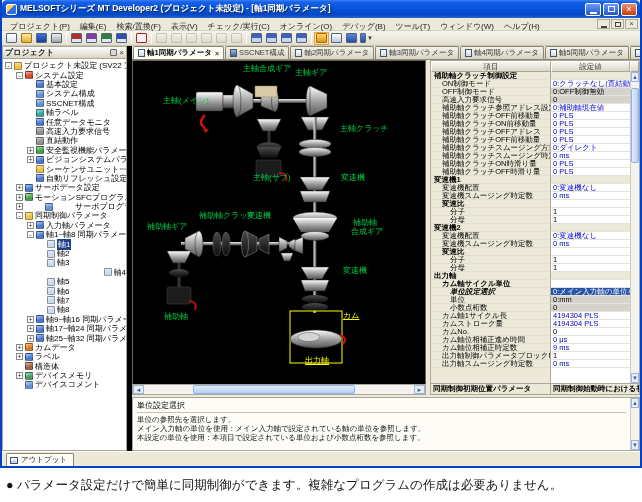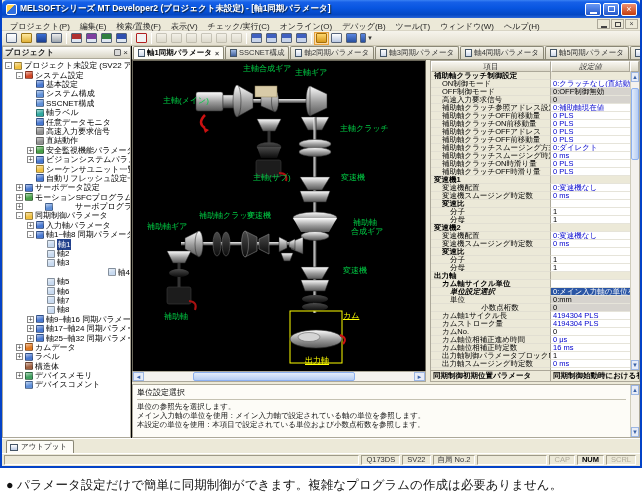--- a/index.html
+++ b/index.html
@@ -51,21 +51,21 @@
    {background:linear-gradient(#f4f2ea,#cfccc0);border-color:#8a8778;}
   .tbico[data-icon="write"],.tbico[data-icon="read"],.tbico[data-icon="verify"],
   .tbico[data-icon="transfer"]{background:linear-gradient(180deg,#4060c0 0 55%,#c8d4ea 55%);}
   .tbico[data-icon="project-dock"]{background:linear-gradient(#ffd76e,#d99a1e);border-color:#a36f0a;}
   .tbico[data-icon="output-window"]{background:linear-gradient(#fff,#b9c8e2);}
   .tbico[data-icon="monitor-mode"]{background:linear-gradient(#5b86e0,#274f9e);}
   .tbico[data-icon="help"]{background:linear-gradient(#5b86e0,#274f9e);}
   .tbcaret{font-size:6px;color:#333;margin-left:1px;}
   
   .mainrow { flex:1; display:flex; min-height:0; }
-  .sidebar { width:130px; flex:none; display:flex; flex-direction:column; border-right:1px solid #000000; background:#ece9d8;}
+  .sidebar { width:130px; flex:none; display:flex; flex-direction:column; border-right:5px solid #000000; background:#ece9d8;}
   .side-head { height:13px; background:linear-gradient(180deg,#fdfdfb,#d8d4c4); border:1px solid #aca899;
     display:flex; align-items:center; font-size:8px; padding:0 2px; flex:none;}
   .side-head .t { flex:1; font-weight:bold; color:#222; }
   .pin-icon { width:7px; height:7px; border:1px solid #666; border-radius:1px; background:#d8d8d8; margin-right:2px;}
   .x-small { font-size:8px; line-height:7px; color:#333; }
   .tree { flex:1; background:#fff; border:1px solid #aca899; border-top:none; overflow:hidden; padding:2px 0 0 2px;}
   .trow { height:9.4px; display:flex; align-items:center; white-space:nowrap; font-size:8px; color:#000;}
   .texp { width:7px; height:7px; flex:none; border:1px solid #888; background:#fff; color:#333;
     font-size:7px; line-height:5px; text-align:center; margin-right:2px;}
   .texp.none { visibility:hidden; }
@@ -95,21 +95,21 @@
     font-size:6px; line-height:9px; text-align:center; flex:none;}
   .htrack { flex:1; position:relative; background:#f4f2ee; }
   .hthumb { position:absolute; left:18%; width:60%; top:0; bottom:0; background:linear-gradient(180deg,#e3ecfb,#b6cdf3); border:1px solid #8cb0f0; border-radius:2px;}
   .vsplit { width:4px; background:#ece9d8; flex:none; }
   
   .ppanel { flex:1; display:flex; flex-direction:column; border:1px solid #aca899; background:#fff; min-width:0;}
   .phead { height:11px; display:flex; flex:none; }
   .phcell { background:linear-gradient(180deg,#f8f6f0,#dcd8c8); border:1px solid #fff; border-right-color:#aca899;
     border-bottom-color:#aca899; font-size:7.5px; text-align:center; color:#333; line-height:9px;}
   .phcell.c1 { width:120px; flex:none; }
-  .phcell.c2 { flex:1;font-style:italic; }
+  .phcell.c2 { flex:1; }
   .phcell.c3 { width:9px; flex:none; }
   .pbody { flex:1; display:flex; min-height:0; }
   .prows { flex:1; display:flex; flex-direction:column; overflow:hidden; }
   .prow { height:8px; flex:none; display:flex; font-size:7.5px; line-height:8px; white-space:nowrap;}
   .prow .lc { width:120px; flex:none; background:#ece9d8; border-right:1px solid #aca899;
     border-bottom:1px solid #e2dfd2; overflow:hidden; padding-left:3px; color:#000;}
   .prow .vc { flex:1; background:#fff; border-bottom:1px solid #e6e4da; overflow:hidden; padding-left:2px; color:#0000cc;}
   .prow.group .lc { font-weight:bold; }
   .prow.group .vc { background:#ece9d8; }
   .prow.sub .lc { font-weight:bold; }
@@ -744,42 +744,42 @@
                 </div>
                 <div class="prow selected">
                   <span class="lc" style="padding-left: 19px;">単位設定選択</span>
                   <span class="vc">0:メイン入力軸の単位を使用</span>
                 </div>
                 <div class="prow disabled">
                   <span class="lc" style="padding-left: 19px;">単位</span>
                   <span class="vc">0:mm</span>
                 </div>
                 <div class="prow disabled">
-                  <span class="lc" style="padding-left: 19px; text-align: center;">小数点桁数</span>
+                  <span class="lc" style="padding-left: 19px;">小数点桁数</span>
                   <span class="vc">0</span>
                 </div>
                 <div class="prow normal">
                   <span class="lc" style="padding-left: 11px;">カム軸1サイクル長</span>
                   <span class="vc">4194304 PLS</span>
                 </div>
                 <div class="prow normal">
                   <span class="lc" style="padding-left: 11px;">カムストローク量</span>
                   <span class="vc">4194304 PLS</span>
                 </div>
                 <div class="prow plain">
                   <span class="lc" style="padding-left: 11px;">カムNo.</span>
                   <span class="vc">0</span>
                 </div>
                 <div class="prow normal">
                   <span class="lc" style="padding-left: 11px;">カム軸位相補正進め時間</span>
                   <span class="vc">0 μs</span>
                 </div>
                 <div class="prow normal">
                   <span class="lc" style="padding-left: 11px;">カム軸位相補正時定数</span>
-                  <span class="vc">16 ms</span>
+                  <span class="vc">9 ms</span>
                 </div>
                 <div class="prow plain">
                   <span class="lc" style="padding-left: 11px;">出力軸制御パラメータブロックNo.</span>
                   <span class="vc">1</span>
                 </div>
                 <div class="prow normal">
                   <span class="lc" style="padding-left: 11px;">出力軸スムージング時定数</span>
                   <span class="vc">0 ms</span>
                 </div>
                 <div class="pfill">
@@ -820,25 +820,15 @@
     </div>
   </div>
 
   <div class="outstrip">
     <div class="outtab">
       <span class="outico"></span>
       <span>アウトプット</span>
     </div>
   </div>
 
-  <div class="statusbar">
-    <div class="scell grow"></div>
-    <div class="scell">Q173DS</div>
-    <div class="scell">SV22</div>
-    <div class="scell">自局 No.2</div>
-    <div class="scell" style="width:70px"></div>
-    <div class="scell dim">CAP</div>
-    <div class="scell strong">NUM</div>
-    <div class="scell dim">SCRL</div>
-  </div>
 </div>
 
 <div class="caption">● パラメータ設定だけで簡単に同期制御ができます。複雑なプログラムの作成は必要ありません。</div>
 
 </body></html>

